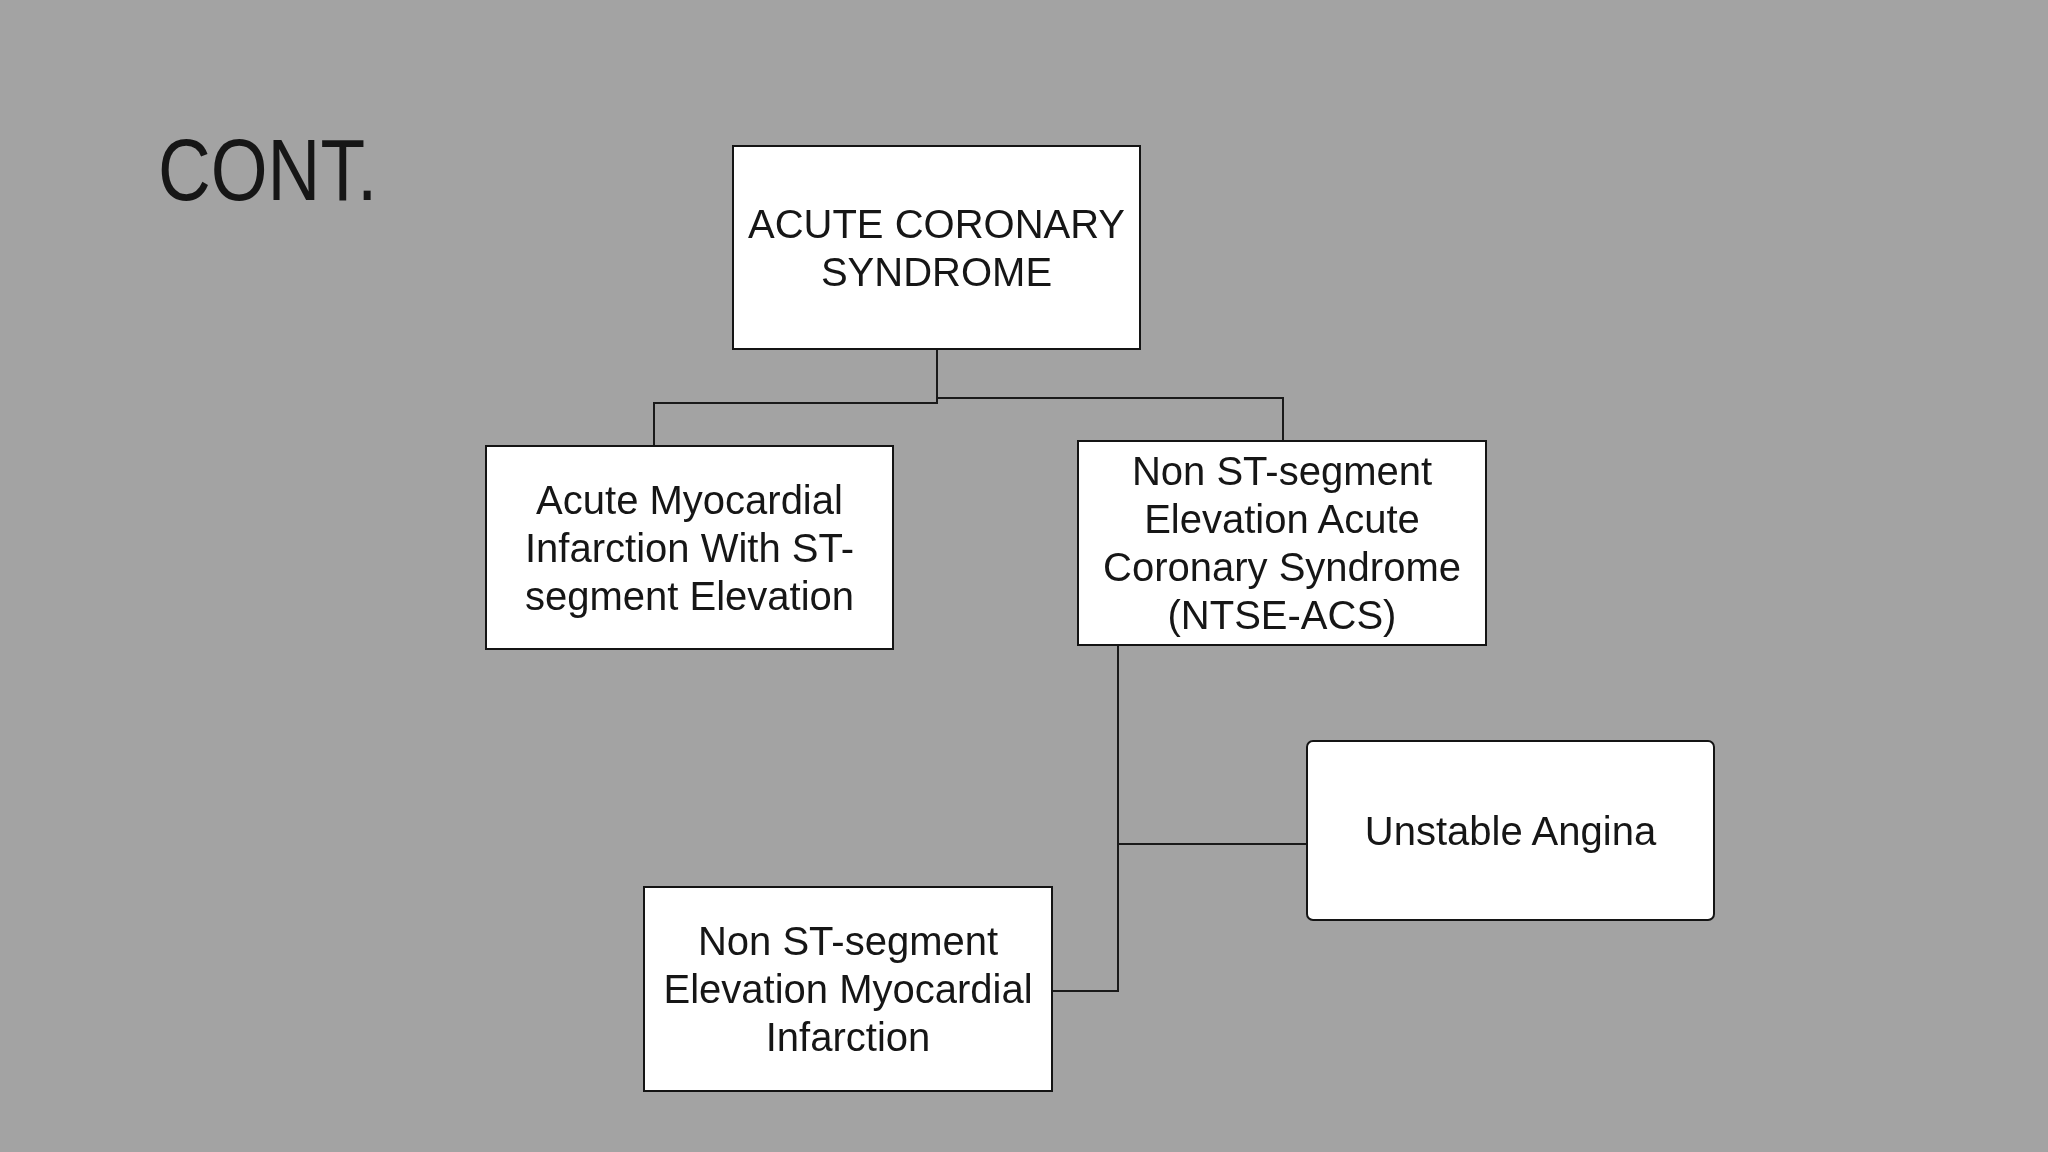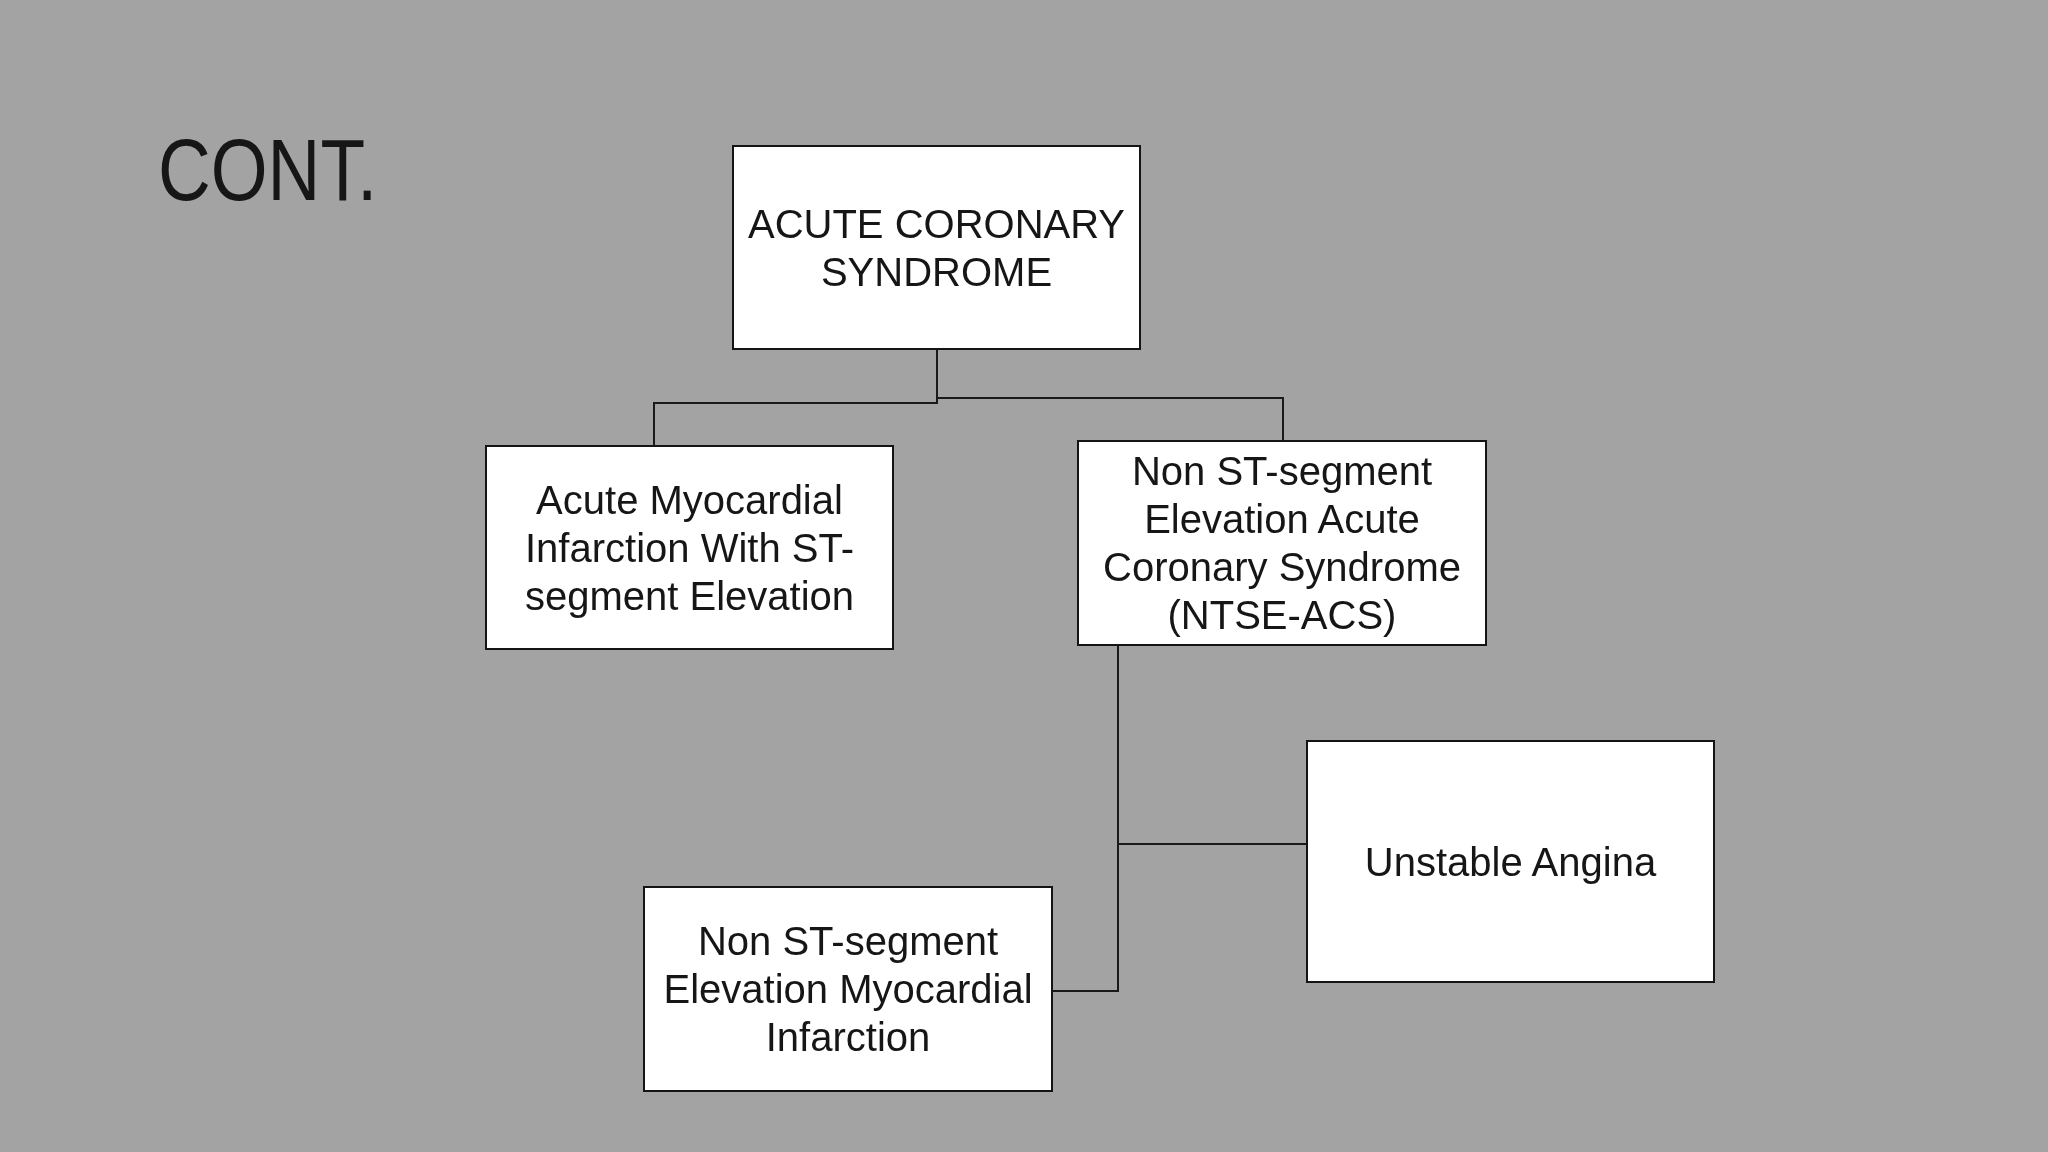--- a/index.html
+++ b/index.html
@@ -55,21 +55,21 @@
     font-size: 40px;
     line-height: 1.2;
     padding: 11px;
   }
   .node .label {
     white-space: pre-line;
   }
   .node-acs     { left: 732px;  top: 145px; width: 409px; height: 205px; }
   .node-stemi   { left: 449px;  top: 445px; width: 409px; height: 205px; margin-left: 36px; }
   .node-ntse    { left: 1077px; top: 440px; width: 410px; height: 206px; }
-  .node-ua      { left: 1306px; top: 740px; width: 409px; height: 243px; }
+  .node-ua      { left: 1306px; top: 740px; width: 409px; height: 181px; border-radius: 7px; }
   .node-nstemi  { left: 643px;  top: 886px; width: 410px; height: 206px; }
 </style>
 </head>
 <body>
 
 <div class="slide">
 
   <div class="slide-title">CONT.</div>
 
   <svg class="connectors" viewBox="0 0 2048 1152" shape-rendering="crispEdges">

